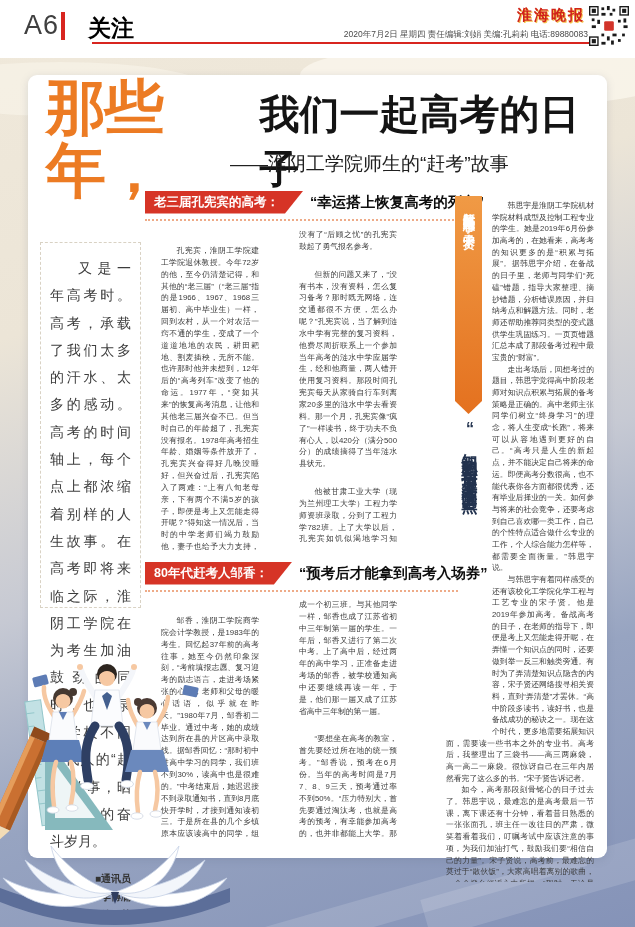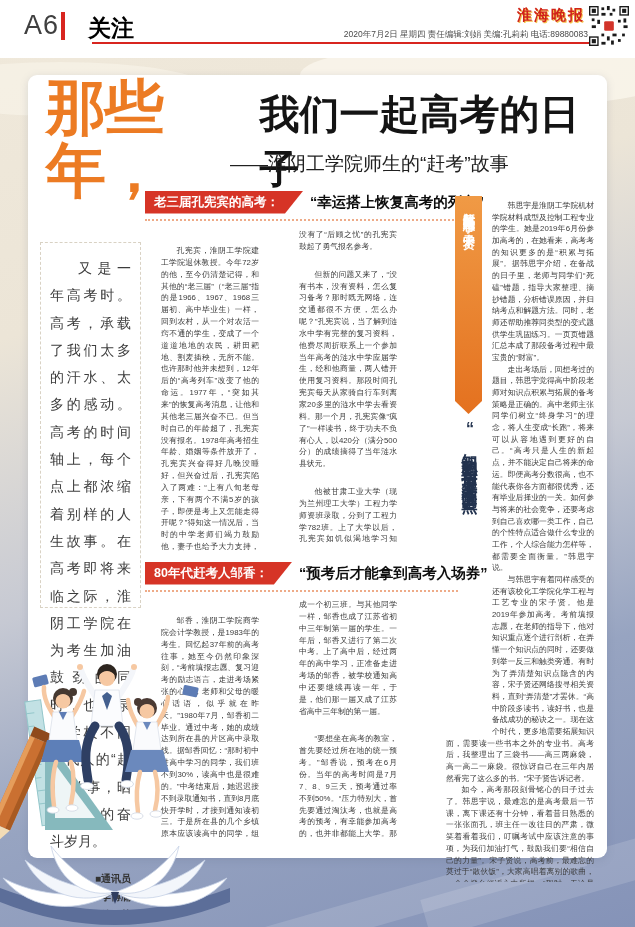--- a/index.html
+++ b/index.html
@@ -172,21 +172,21 @@
     <div class="ribbon-t">新时代赶考人韩思宇、宋子贤：</div>
   </div>
   <div class="pullq">
     <div class="pullq-t">“知识的积累与拓展是高考考查的重点”</div>
   </div>
   <div class="a3">
     <div class="a3-spacer"></div>
     <div>
         <p>韩思宇是淮阴工学院机材学院材料成型及控制工程专业的学生。她是2019年6月份参加高考的，在她看来，高考考的知识更多的是“积累与拓展”。据韩思宇介绍，在备战的日子里，老师与同学们“死磕”错题，指导大家整理、摘抄错题，分析错误原因，并归纳考点和解题方法。同时，老师还帮助推荐同类型的变式题供学生巩固练习。一页页错题汇总本成了那段备考过程中最宝贵的“财富”。</p>
         <p>走出考场后，回想考过的题目，韩思宇觉得高中阶段老师对知识点积累与拓展的备考策略是正确的。高中老师主张同学们树立“终身学习”的理念，将人生变成“长跑”，将来可以从容地遇到更好的自己。“高考只是人生的新起点，并不能决定自己将来的命运。即便高考分数很高，也不能代表你各方面都很优秀，还有毕业后择业的一关。如何参与将来的社会竞争，还要考虑到自己喜欢哪一类工作，自己的个性特点适合做什么专业的工作，个人综合能力怎样等，都需要全面衡量。”韩思宇说。</p>
-        <p>与韩思宇有着同样感受的还有该校化工学院化学工程与工艺专业的宋子贤。他是2019年参加高考。考前填报志愿，在老师的指导下，他对知识重点逐个进行剖析，在弄懂一个知识点的同时，还要做到举一反三和触类旁通。有时为了弄清楚知识点隐含的内容，宋子贤还网络搜寻相关资料，直到“弄清楚”才罢休。“高中阶段多读书，读好书，也是备战成功的秘诀之一。现在这个时代，更多地需要拓展知识面，需要读一些书本之外的专业书。高考后，我整理出了三袋书——高三两麻袋，高一高二一麻袋。很惊讶自己在三年内居然看完了这么多的书。”宋子贤告诉记者。</p>
+        <p>与韩思宇有着同样感受的还有该校化工学院化学工程与工艺专业的宋子贤。他是2019年参加高考。备战高考的日子，在老师的指导下，即便是考上又怎能走得开呢，在弄懂一个知识点的同时，还要做到举一反三和触类旁通。有时为了弄清楚知识点隐含的内容，宋子贤还网络搜寻相关资料，直到“弄清楚”才罢休。“高中阶段多读书，读好书，也是备战成功的秘诀之一。现在这个时代，更多地需要拓展知识面，需要读一些书本之外的专业书。高考后，我整理出了三袋书——高三两麻袋，高一高二一麻袋。很惊讶自己在三年内居然看完了这么多的书。”宋子贤告诉记者。</p>
         <p>如今，高考那段刻骨铭心的日子过去了。韩思宇说，最难忘的是高考最后一节课，离下课还有十分钟，看着昔日熟悉的一张张面孔，班主任一改往日的严肃，微笑着看着我们，叮嘱考试中应该注意的事项，为我们加油打气，鼓励我们要“相信自己的力量”。宋子贤说，高考前，最难忘的莫过于“散伙饭”，大家高唱着离别的歌曲，一个个登台倾诉心中所想。“那时，无论是平时老顽童般的数学老师，还是和蔼的英语老师，抑或是严厉的语文老师，眼里满是不舍。从那后，我们也成了老师口中的上一届。”</p>
       </div>
   </div>
 
   <svg class="illus" viewBox="0 0 245 287">
 
     <g transform="rotate(-8 48 120)">
       <rect x="38" y="60" width="16" height="125" fill="#c2e1e4" stroke="#93c6ca" stroke-width="1"></rect>
       <g stroke="#93c6ca" stroke-width="1">
         <line x1="38" y1="72" x2="46" y2="72"></line>

